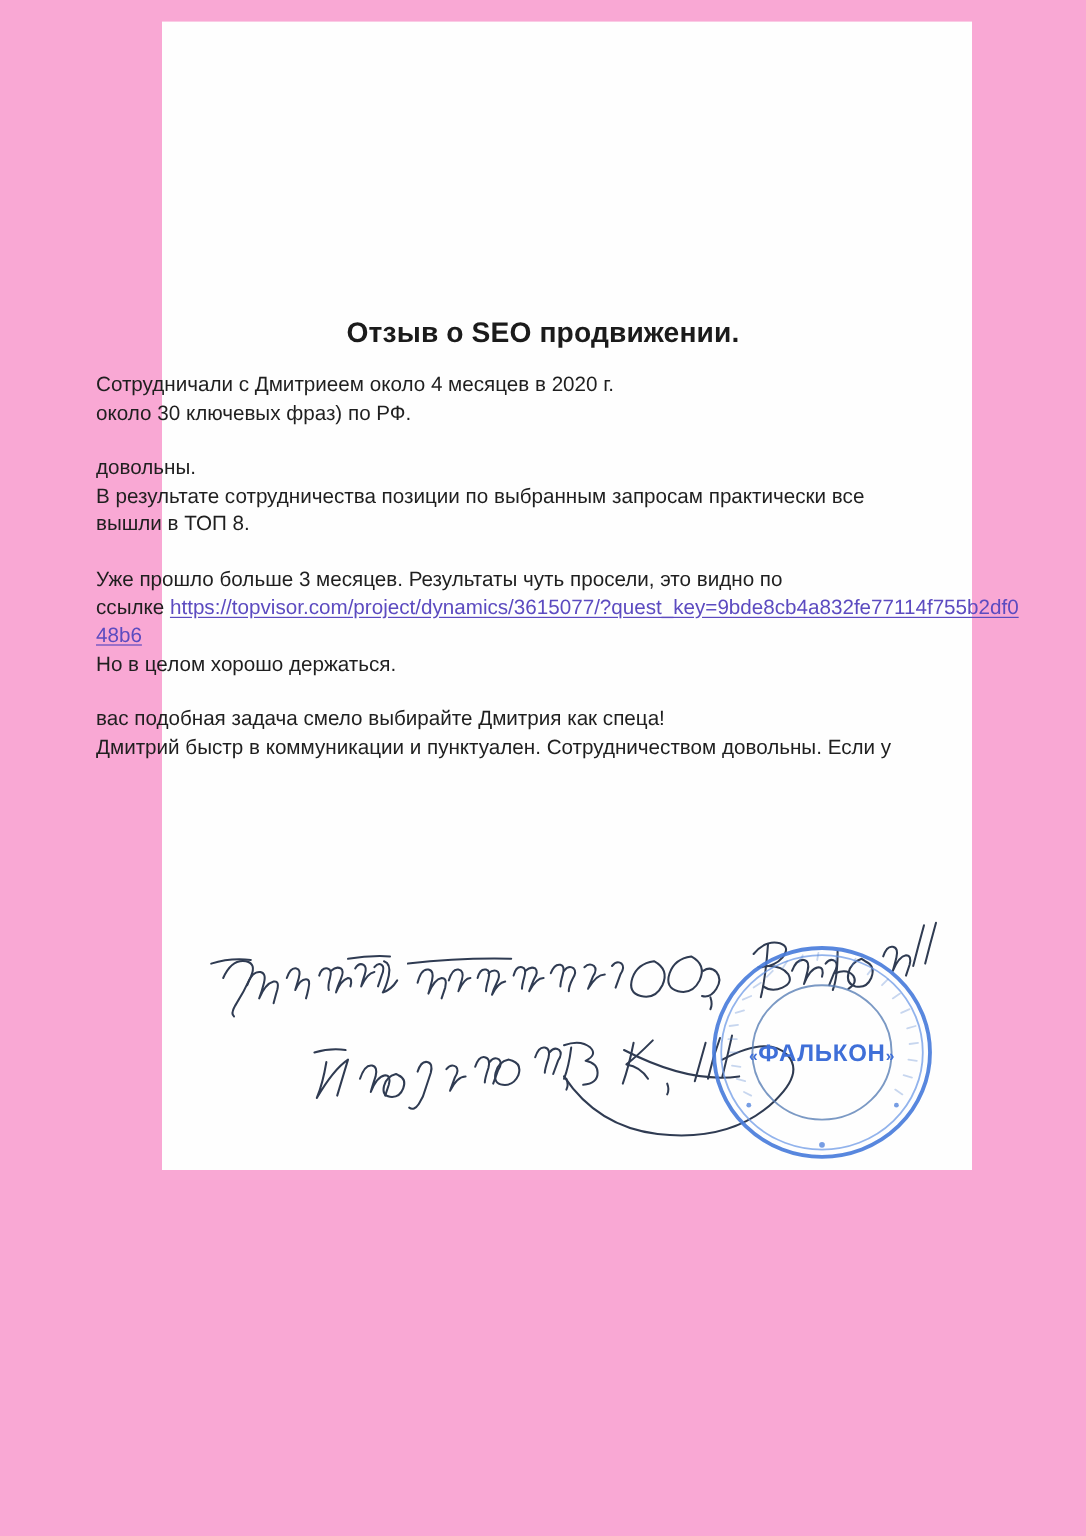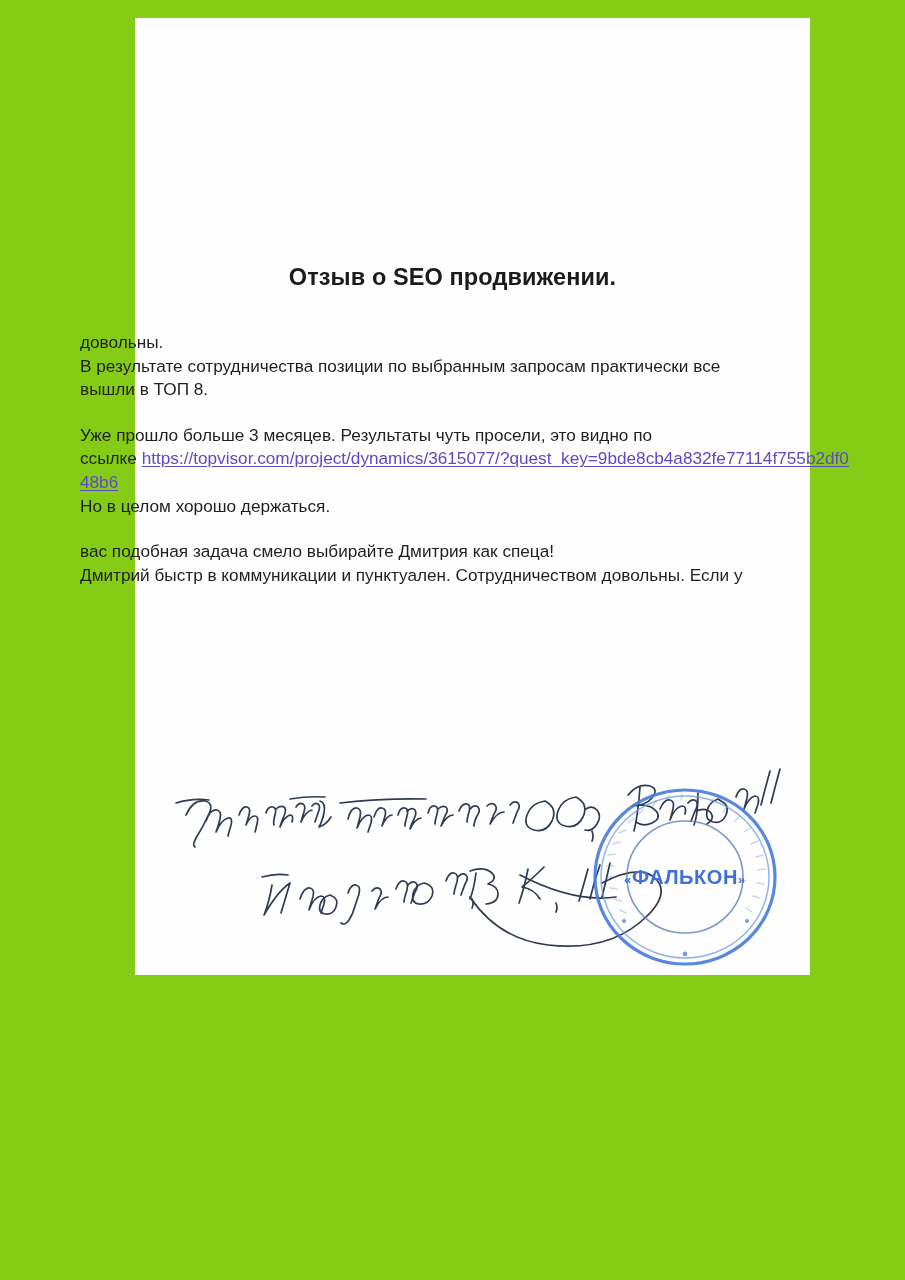--- a/index.html
+++ b/index.html
@@ -10,21 +10,21 @@
   }
   body {
     font-family: "Liberation Sans", sans-serif;
     -webkit-font-smoothing: antialiased;
   }
 
   .page {
     position: relative;
     width: 905px;
     height: 1280px;
-    background: #84cc16;
+    background: #f9a8d4;
     overflow: hidden;
   }
 
   
   .scan-field {
     position: absolute;
     left: 135px;
     top: 18px;
     width: 675px;
     height: 957px;
@@ -112,20 +112,22 @@
 
 <div class="page">
 
   <div class="scan-field"></div>
 
   <h1 class="doc-title">Отзыв о SEO продвижении.</h1>
 
   <div class="body-text">
 
     <p class="para">
+      <span class="line">Сотрудничали с Дмитриеем около 4 месяцев в 2020 г.</span>
+      <span class="line">около 30 ключевых фраз) по РФ.</span>
     </p>
 
     <p class="para">
       <span class="line">довольны.</span>
       <span class="line">В результате сотрудничества позиции по выбранным запросам практически все</span>
       <span class="line">вышли в ТОП 8.</span>
     </p>
 
     <p class="para">
       <span style="white-space:pre-wrap;">Уже прошло больше 3 месяцев. Результаты чуть просели, это видно по

